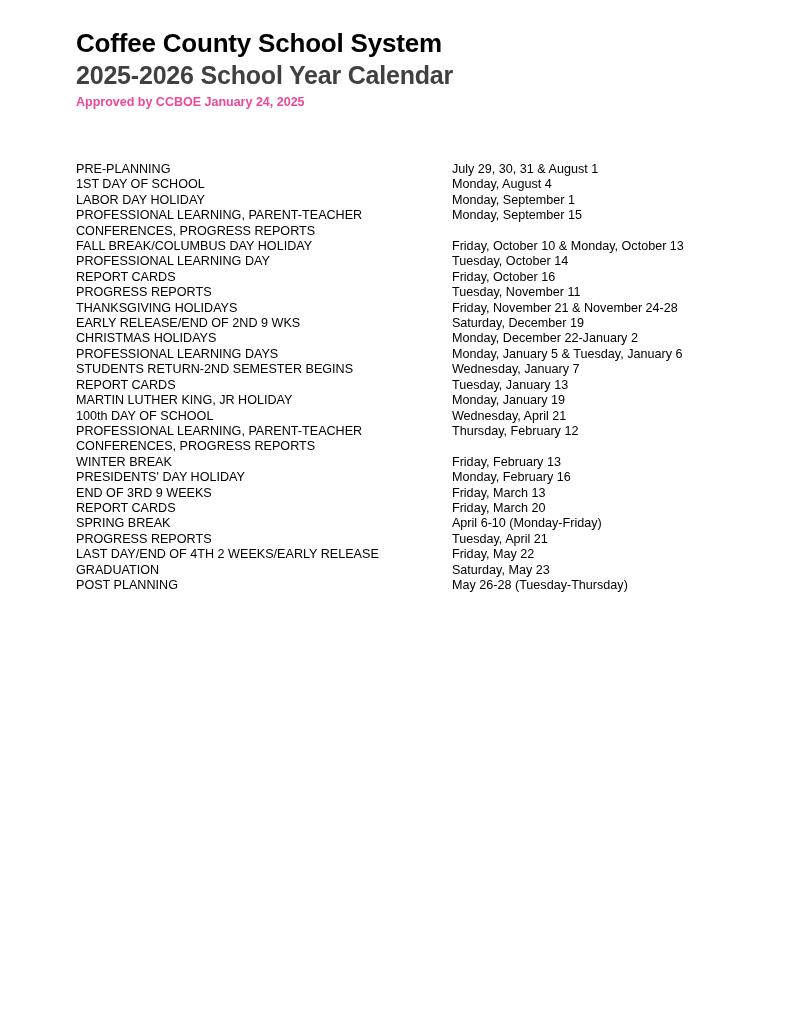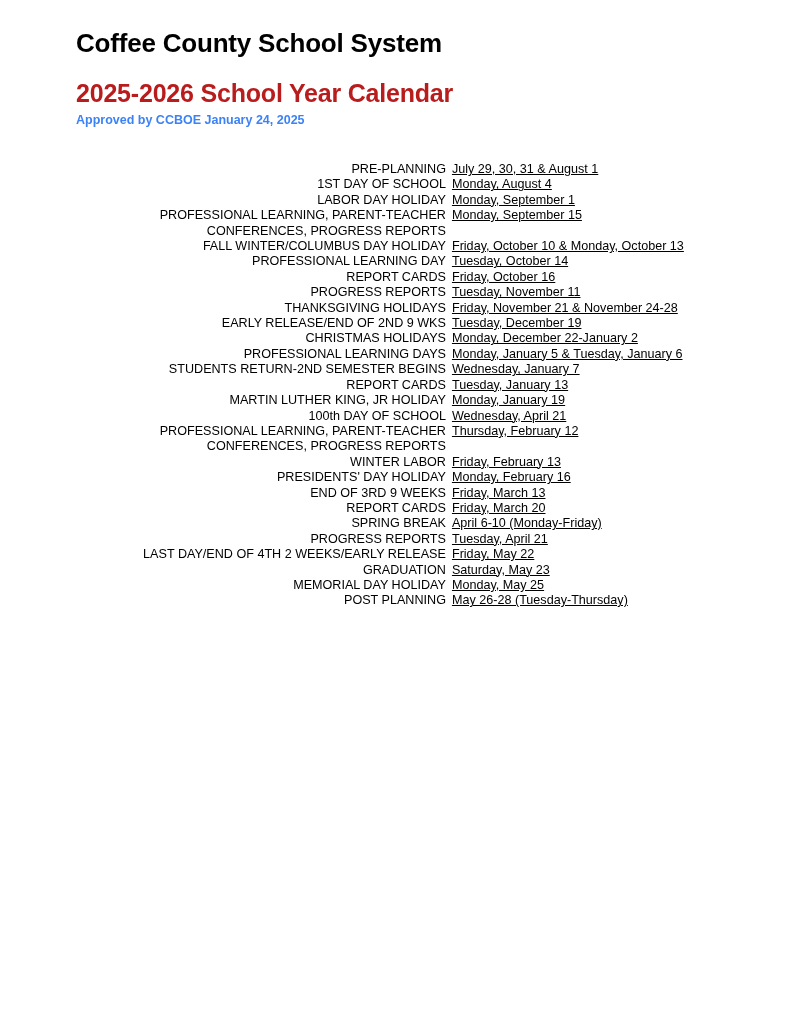--- a/index.html
+++ b/index.html
@@ -33,28 +33,28 @@
     letter-spacing: -0.2px;
     line-height: 30px;
     color: #000000;
     white-space: nowrap;
   }
   .title-line-2 {
     font-size: 25px;
     font-weight: bold;
     letter-spacing: -0.2px;
     line-height: 30px;
-    color: #b91c1c;
-    margin-top: 20px;
+    color: #404040;
+    margin-top: 2px;
     white-space: nowrap;
   }
   .approved {
     font-size: 12.5px;
     font-weight: bold;
-    color: #3b82f6;
+    color: #ec4899;
     margin-top: 5px;
     line-height: 15px;
     white-space: nowrap;
   }
   .calendar-table {
     position: absolute;
     left: 76px;
     top: 162px;
     width: 640px;
     border-collapse: collapse;
@@ -63,25 +63,23 @@
     font-size: 12.6px;
     line-height: 15.4px;
     vertical-align: top;
     padding: 0;
     color: #000000;
     white-space: nowrap;
   }
   .col-event {
     width: 374px;
     padding-right: 6px !important;
-    text-align: right;
   }
   .col-date {
     width: 266px;
-    text-decoration: underline;
   }
 </style>
 </head>
 <body>
 
 <div class="page">
 
   <div class="header">
     <div class="title-line-1">Coffee County School System</div>
     <div class="title-line-2">2025-2026 School Year Calendar</div>
@@ -104,42 +102,42 @@
         </tr>
         <tr>
           <td class="col-event">PROFESSIONAL LEARNING, PARENT-TEACHER</td>
           <td class="col-date">Monday, September 15</td>
         </tr>
         <tr>
           <td class="col-event">CONFERENCES, PROGRESS REPORTS</td>
           <td class="col-date"></td>
         </tr>
         <tr>
-          <td class="col-event">FALL WINTER/COLUMBUS DAY HOLIDAY</td>
+          <td class="col-event">FALL BREAK/COLUMBUS DAY HOLIDAY</td>
           <td class="col-date">Friday, October 10 &amp; Monday, October 13</td>
         </tr>
         <tr>
           <td class="col-event">PROFESSIONAL LEARNING DAY</td>
           <td class="col-date">Tuesday, October 14</td>
         </tr>
         <tr>
           <td class="col-event">REPORT CARDS</td>
           <td class="col-date">Friday, October 16</td>
         </tr>
         <tr>
           <td class="col-event">PROGRESS REPORTS</td>
           <td class="col-date">Tuesday, November 11</td>
         </tr>
         <tr>
           <td class="col-event">THANKSGIVING HOLIDAYS</td>
           <td class="col-date">Friday, November 21 &amp; November 24-28</td>
         </tr>
         <tr>
           <td class="col-event">EARLY RELEASE/END OF 2ND 9 WKS</td>
-          <td class="col-date">Tuesday, December 19</td>
+          <td class="col-date">Saturday, December 19</td>
         </tr>
         <tr>
           <td class="col-event">CHRISTMAS HOLIDAYS</td>
           <td class="col-date">Monday, December 22-January 2</td>
         </tr>
         <tr>
           <td class="col-event">PROFESSIONAL LEARNING DAYS</td>
           <td class="col-date">Monday, January 5 &amp; Tuesday, January 6</td>
         </tr>
         <tr>
@@ -160,21 +158,21 @@
         </tr>
         <tr>
           <td class="col-event">PROFESSIONAL LEARNING, PARENT-TEACHER</td>
           <td class="col-date">Thursday, February 12</td>
         </tr>
         <tr>
           <td class="col-event">CONFERENCES, PROGRESS REPORTS</td>
           <td class="col-date"></td>
         </tr>
         <tr>
-          <td class="col-event">WINTER LABOR</td>
+          <td class="col-event">WINTER BREAK</td>
           <td class="col-date">Friday, February 13</td>
         </tr>
         <tr>
           <td class="col-event">PRESIDENTS' DAY HOLIDAY</td>
           <td class="col-date">Monday, February 16</td>
         </tr>
         <tr>
           <td class="col-event">END OF 3RD 9 WEEKS</td>
           <td class="col-date">Friday, March 13</td>
         </tr>
@@ -192,23 +190,19 @@
         </tr>
         <tr>
           <td class="col-event">LAST DAY/END OF 4TH 2 WEEKS/EARLY RELEASE</td>
           <td class="col-date">Friday, May 22</td>
         </tr>
         <tr>
           <td class="col-event">GRADUATION</td>
           <td class="col-date">Saturday, May 23</td>
         </tr>
         <tr>
-          <td class="col-event">MEMORIAL DAY HOLIDAY</td>
-          <td class="col-date">Monday, May 25</td>
-        </tr>
-        <tr>
           <td class="col-event">POST PLANNING</td>
           <td class="col-date">May 26-28 (Tuesday-Thursday)</td>
         </tr>
       </tbody>
   </table>
 
 </div>
 
 </body></html>

